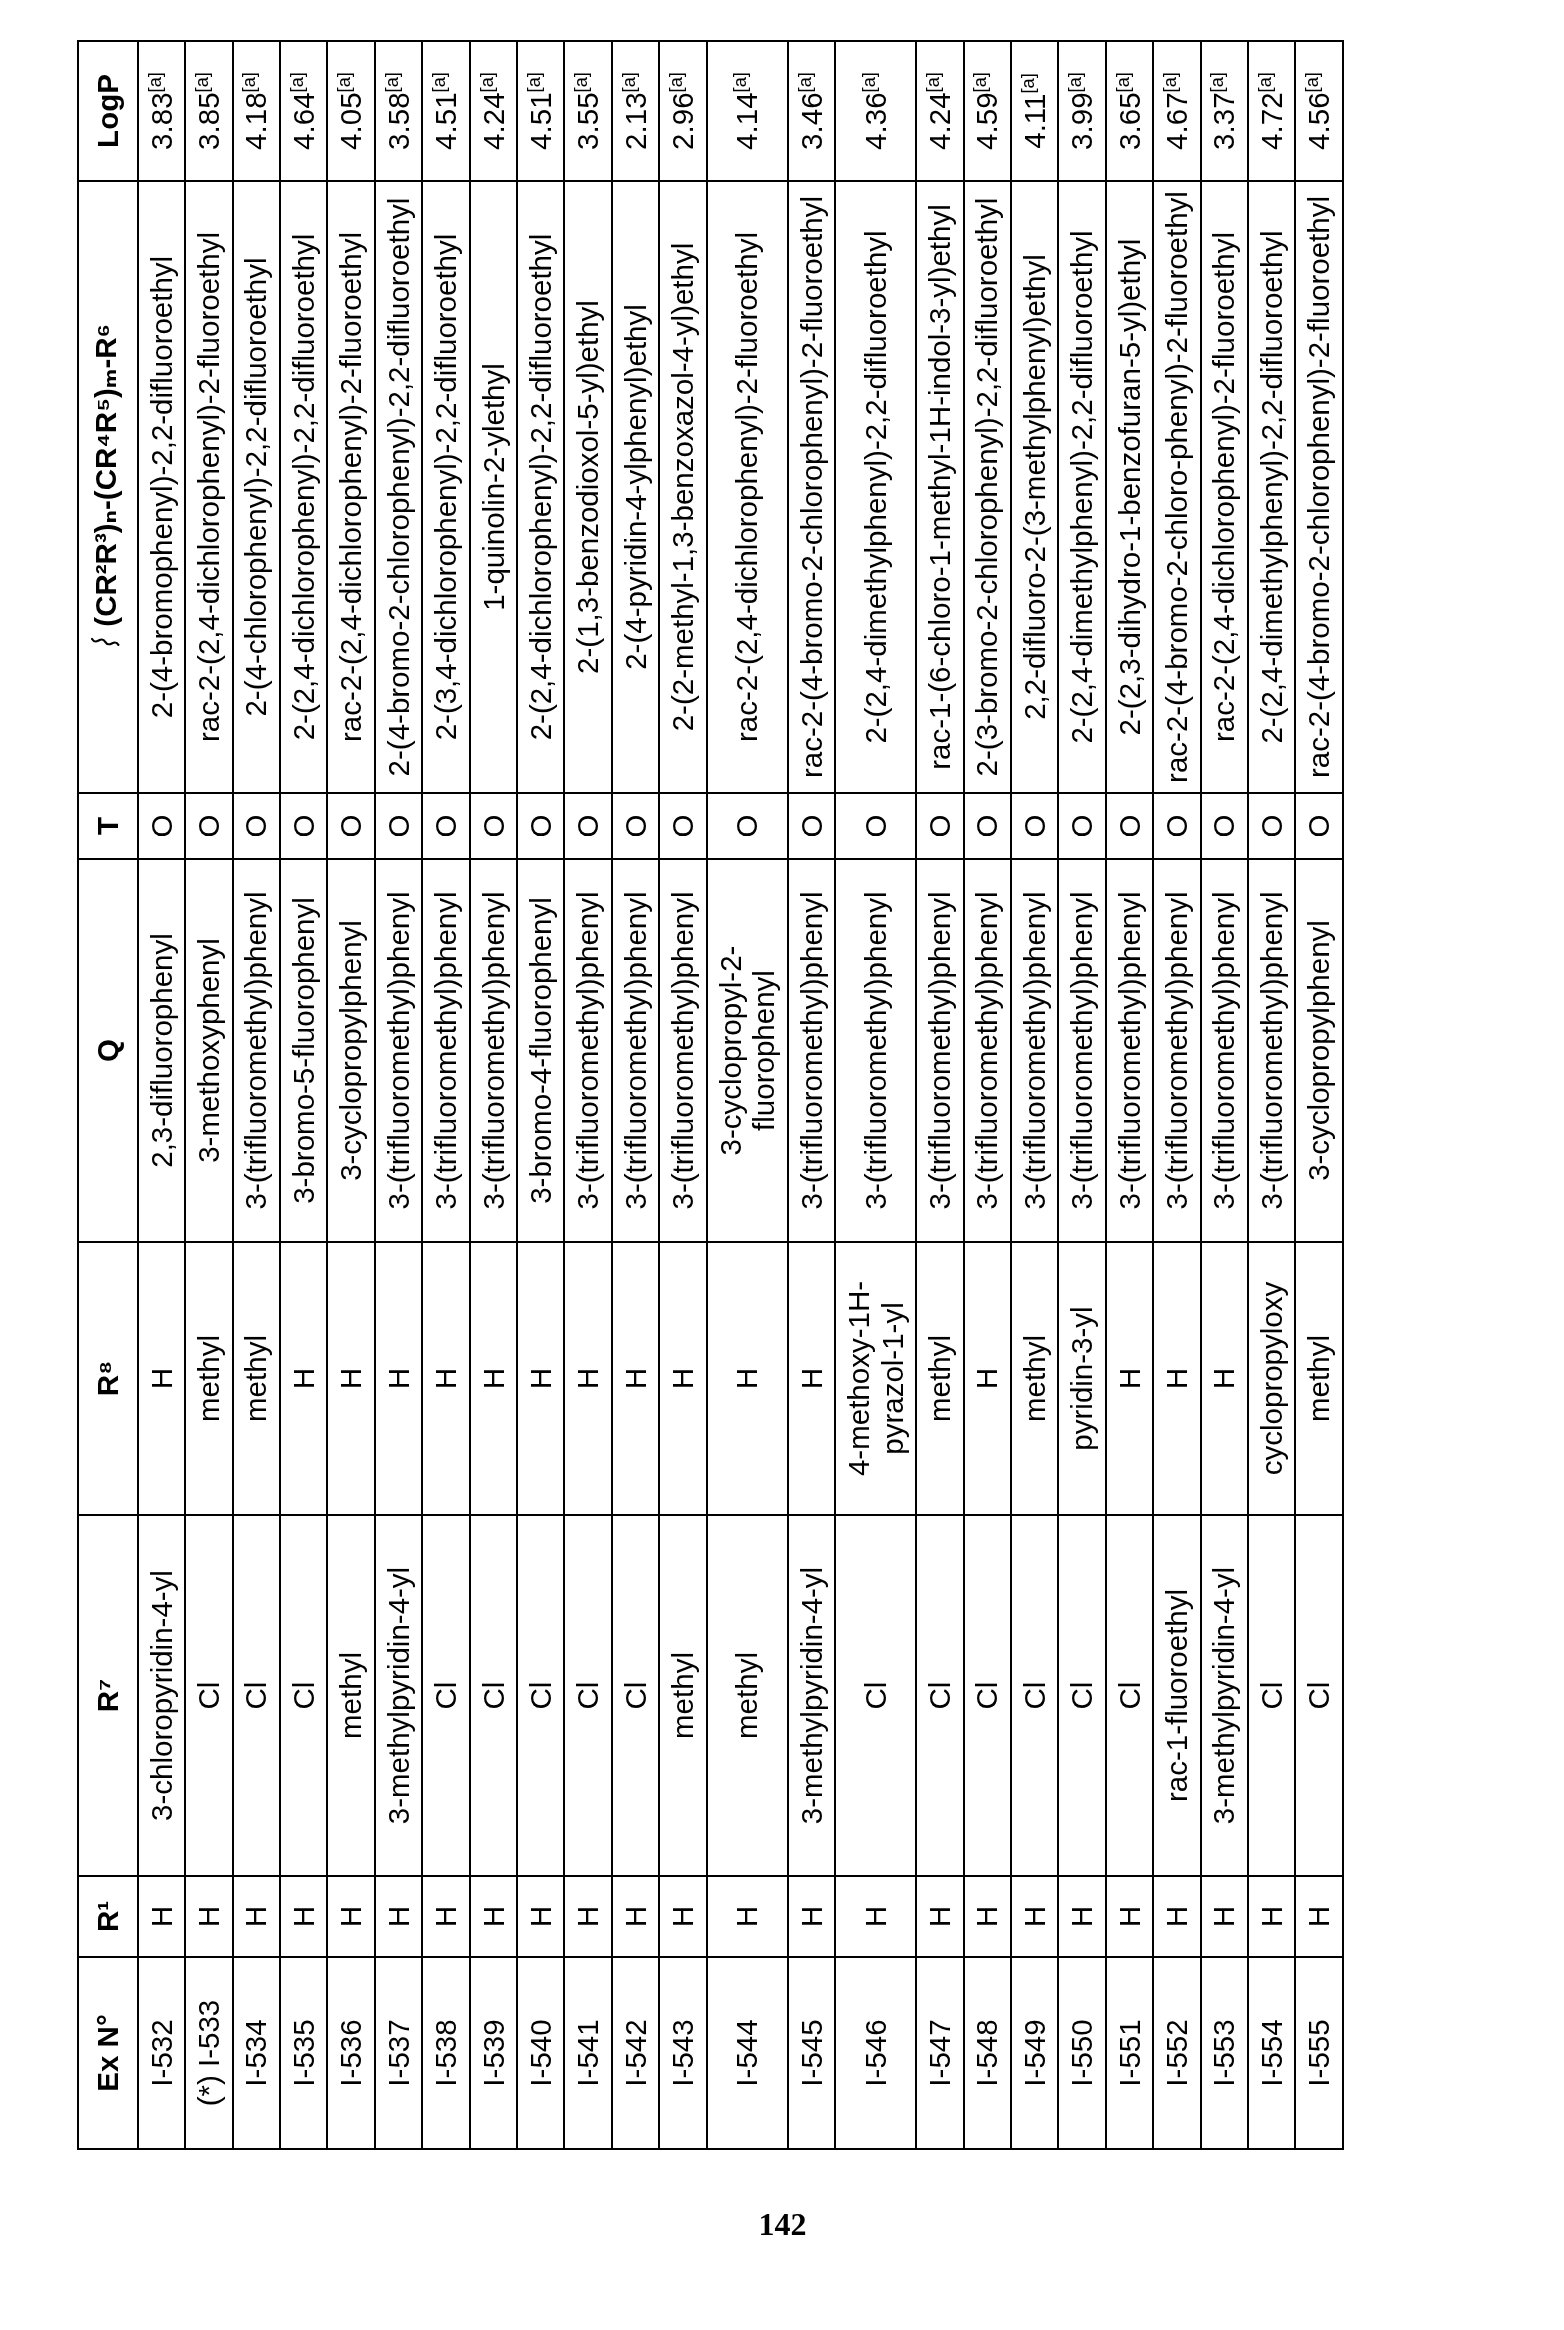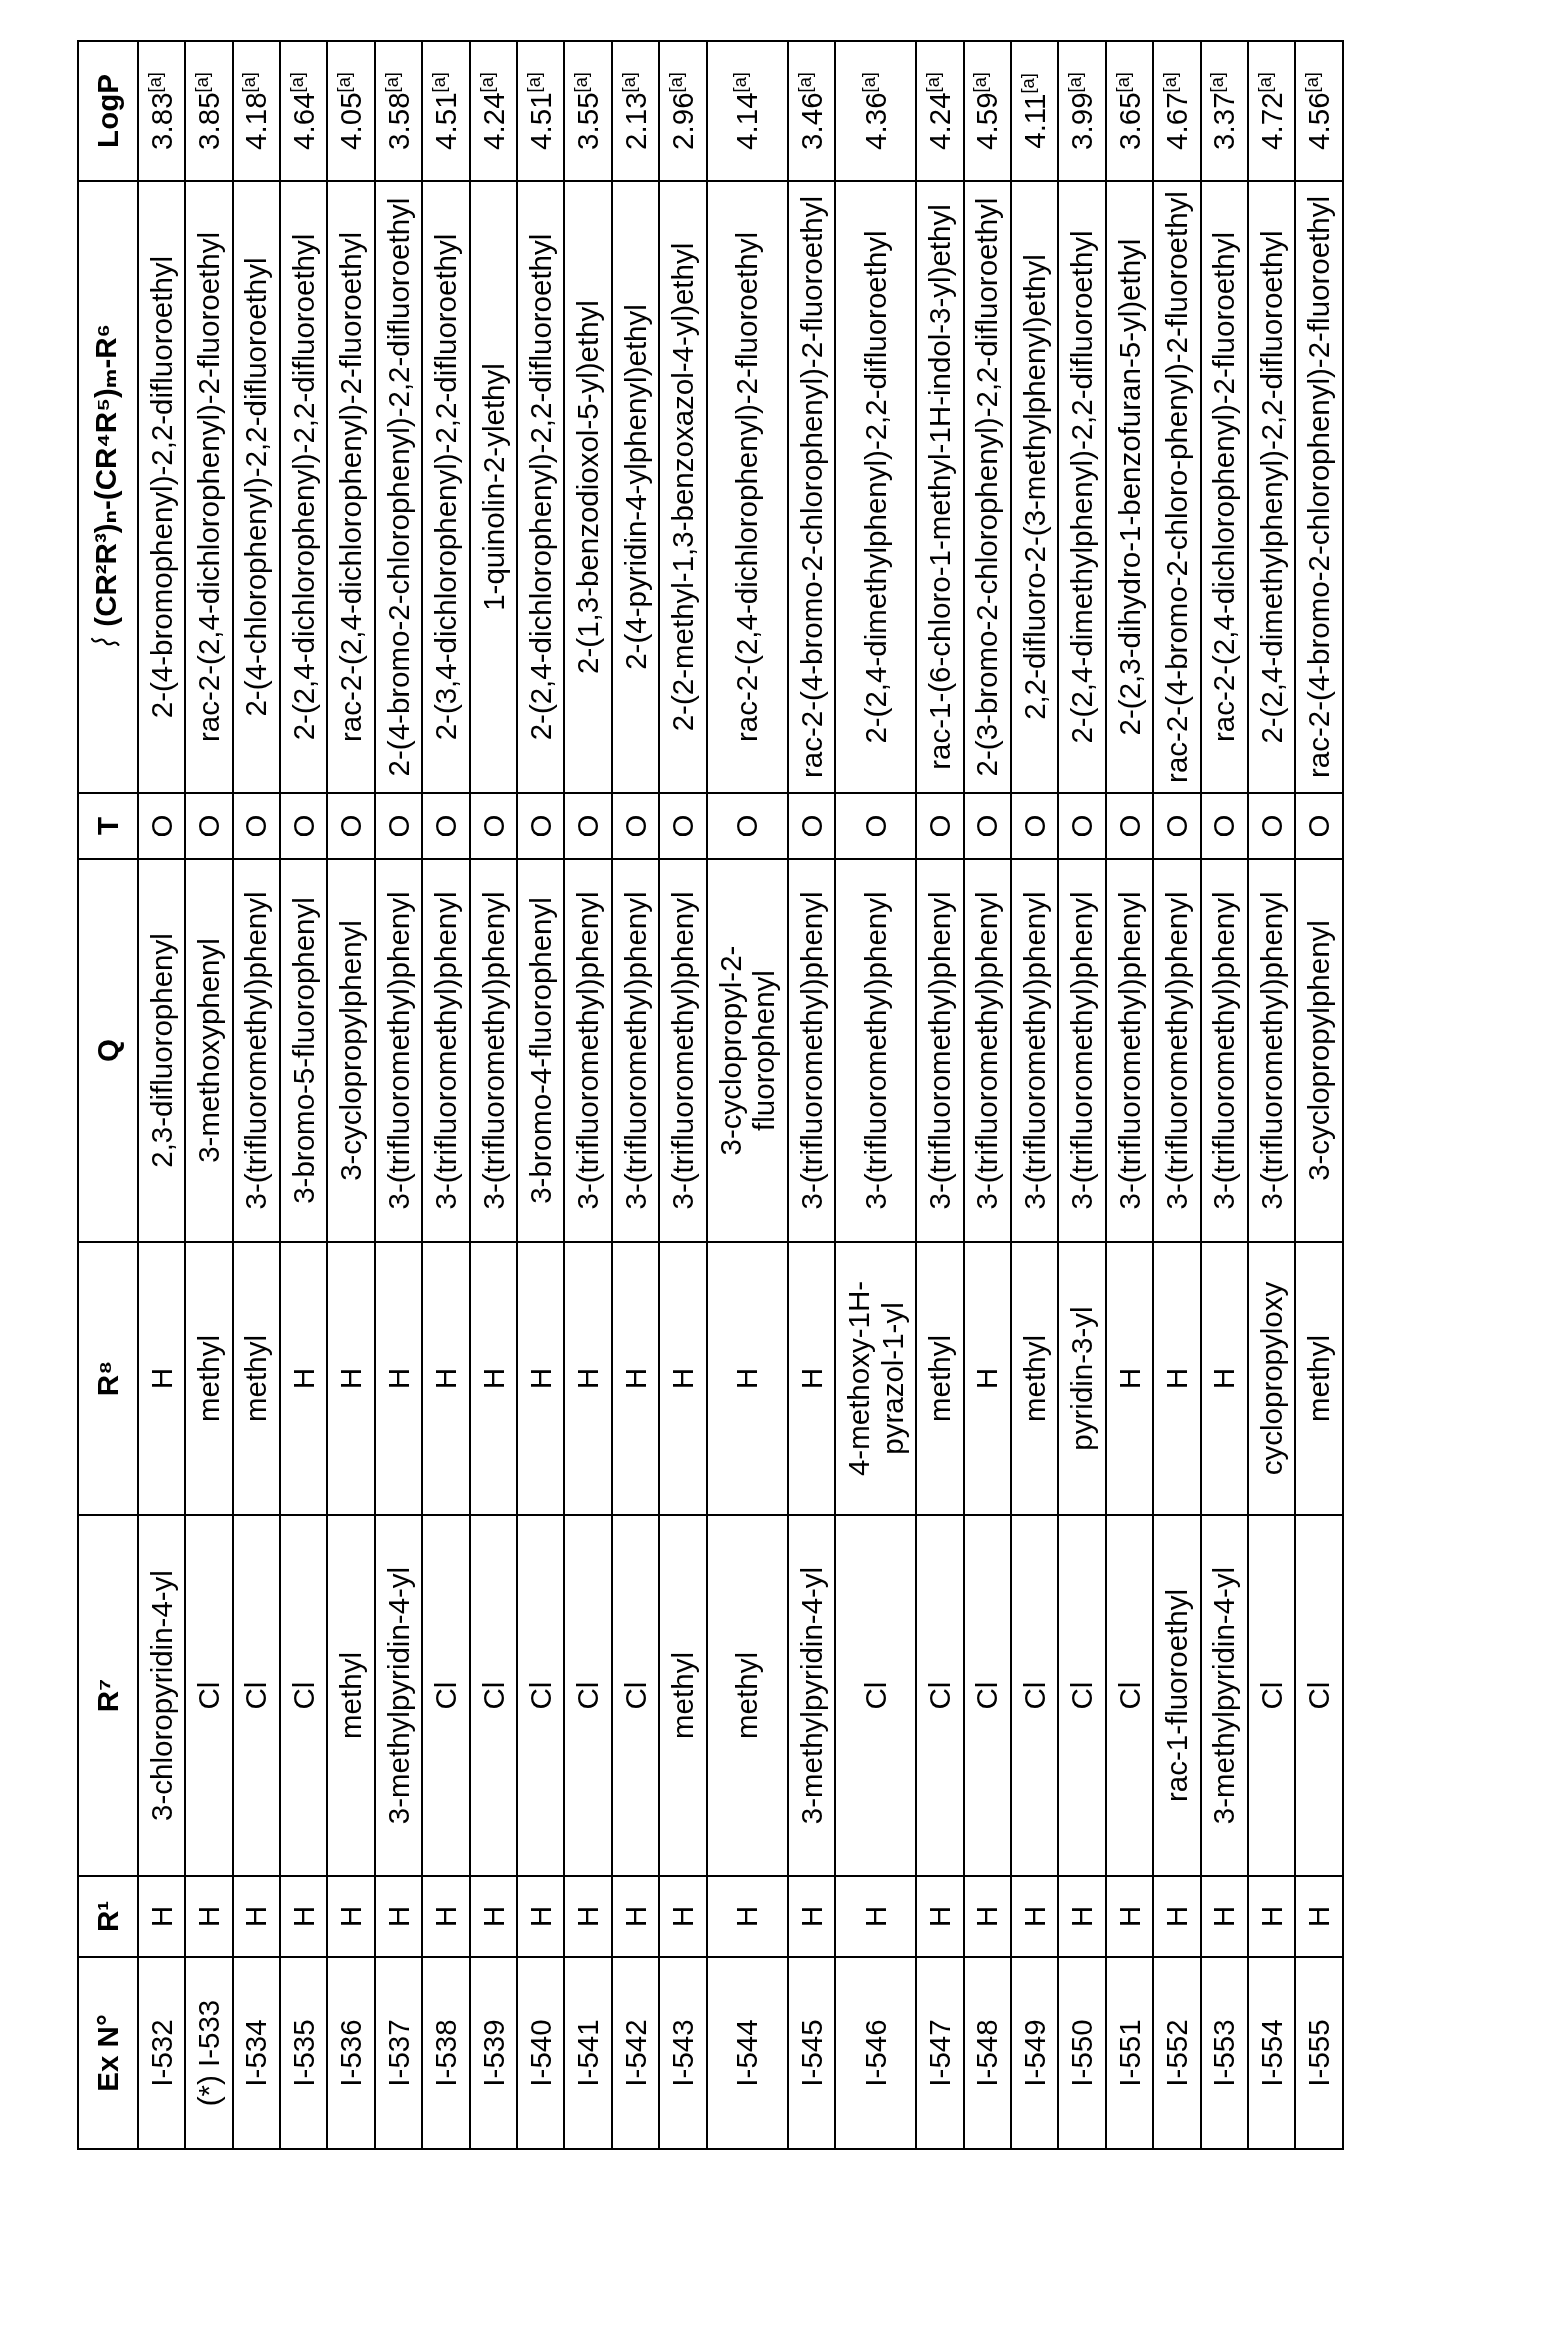--- a/index.html
+++ b/index.html
@@ -350,14 +350,15 @@
             <td class="col-r8">methyl</td>
             <td class="col-q">3-cyclopropylphenyl</td>
             <td class="col-t">O</td>
             <td class="col-chain">rac-2-(4-bromo-2-chlorophenyl)-2-fluoroethyl</td>
             <td class="col-logp">4.56<sup class="note">[a]</sup></td>
           </tr>
         </tbody>
     </table>
   </div>
 
+  <div class="page-number">142</div>
 </div>
 
 
 </body></html>

